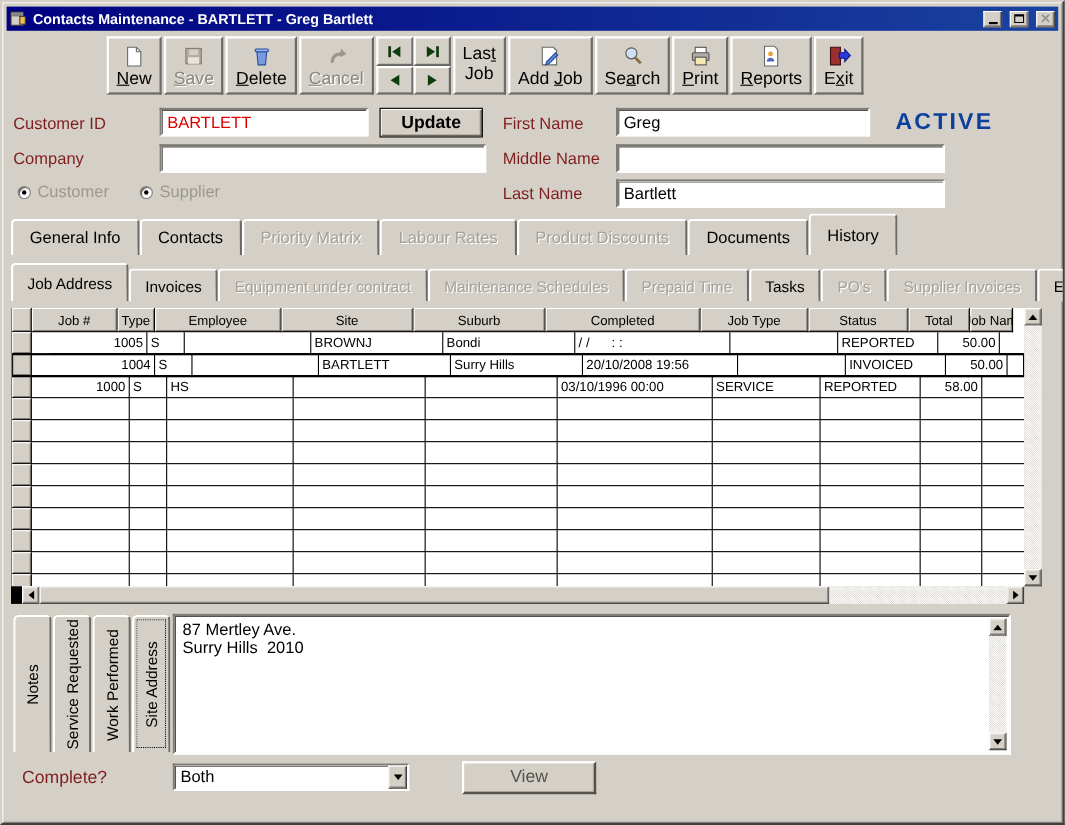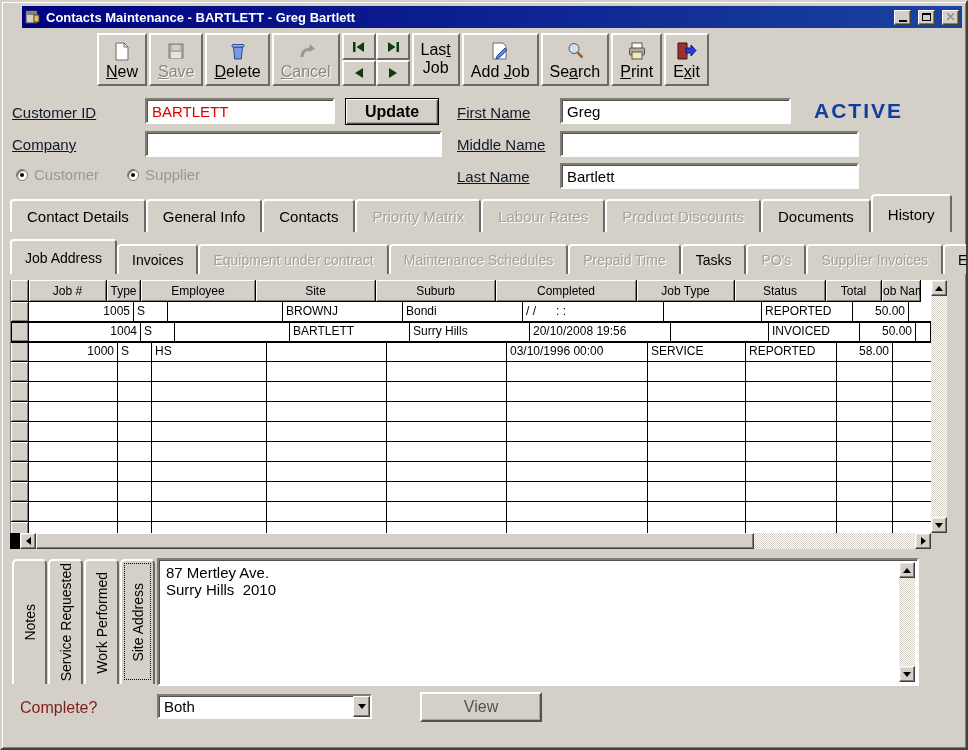--- a/index.html
+++ b/index.html
@@ -4,21 +4,21 @@
 <style>
   * { margin:0; padding:0; box-sizing:border-box; }
   html,body { width:968px; height:750px; background:#808080; }
   body { font-family:"Liberation Sans", sans-serif; }
 
   .window { position:relative; width:968px; height:750px; background:#d4d0c8;
     border:2px solid; border-color:#d4d0c8 #404040 #404040 #d4d0c8;
     box-shadow: inset 1px 1px 0 #ffffff, inset -1px -1px 0 #807c76; overflow:hidden; }
 
   
-  .titlebar { position:absolute; left:20px; top:4px; right:4px; height:22px;
+  .titlebar { position:absolute; left:4px; top:4px; right:4px; height:22px;
     background:linear-gradient(90deg,#000081,#1a43a0); display:flex; align-items:center;
     color:#fff; font-weight:bold; font-size:13px; padding:0 3px; gap:5px; }
   .titlebar .title { flex:1; white-space:nowrap; overflow:hidden; }
   .winbtn { width:17px; height:15px; background:#d4d0c8; border:1px solid;
     border-color:#fff #404040 #404040 #fff; box-shadow:inset -1px -1px 0 #807c76;
     display:flex; align-items:center; justify-content:center; margin-left:2px; position:relative; }
   .glyph-min { width:8px; height:2px; background:#000; margin-top:7px; }
   .glyph-max { width:9px; height:8px; border:1px solid #000; border-top-width:2px; }
   .glyph-close { font-size:12px; font-weight:bold; color:#9a968c; line-height:1; }
 
@@ -30,21 +30,21 @@
   .tbtn .ticon { height:24px; display:flex; align-items:center; }
   .tbtn.disabled { color:#8a867e; text-shadow:1px 1px 0 #fff; }
   .tlabel u { text-decoration:underline; }
   .navgrid { display:grid; grid-template-columns:34px 34px; grid-template-rows:27px 26px;
     margin-right:2px; }
   .nbtn { background:#d4d0c8; border:2px solid; border-color:#fff #6c6a66 #6c6a66 #fff;
     display:flex; align-items:center; justify-content:center; }
   .tbtn.twoline { line-height:1.1; text-align:center; justify-content:center; }
 
   
-  .flabel { position:absolute; font-size:15px; color:#0f172a; white-space:nowrap;text-decoration:underline; }
+  .flabel { position:absolute; font-size:15px; color:#7f1d1d; white-space:nowrap; }
   .field { position:absolute; background:#fff; border:2px solid; border-color:#807c76 #fff #fff #807c76;
     box-shadow:inset 1px 1px 0 #55524c; font-size:15px; padding:1px 5px;
     font-family:"Liberation Sans",sans-serif; color:#000; outline:none; }
   .field.red { color:#e00000; }
   .update-btn { position:absolute; left:343px; top:96px; width:94px; height:27px; background:#d4d0c8;
     border:1px solid #000; box-shadow:inset 1px 1px 0 #fff, inset -1px -1px 0 #55524c, inset -2px -2px 0 #a8a49c;
     font-weight:bold; font-size:16px; font-family:"Liberation Sans",sans-serif; }
   .active-badge { position:absolute; left:812px; top:97px; font-size:21px; font-weight:bold;
     letter-spacing:2px; color:#0e3f9e; }
   .radio-row { position:absolute; left:14px; top:164px; display:flex; gap:28px; align-items:center; }
@@ -250,20 +250,30 @@
           <svg width="22" height="22" viewBox="0 0 22 22">
             <rect x="6" y="3" width="10" height="6" fill="#fff" stroke="#555"></rect>
             <rect x="3.5" y="8" width="15" height="7" rx="1" fill="#b0aca4" stroke="#555"></rect>
             <rect x="6" y="12" width="10" height="7" fill="#f4e8b0" stroke="#555"></rect>
           </svg>
         </span>
       <span class="tlabel"><u>P</u><span>rint</span></span>
     </button>
     <button class="tbtn">
       <span class="ticon">
+          <svg width="22" height="22" viewBox="0 0 22 22">
+            <path d="M5 2h9l3 3v15H5z" fill="#fff" stroke="#6a6a6a"></path>
+            <circle cx="10.5" cy="9" r="2.2" fill="#e8a43a"></circle>
+            <path d="M7 16c0-2.4 1.6-3.6 3.5-3.6s3.5 1.2 3.5 3.6z" fill="#4a6ab4"></path>
+          </svg>
+        </span>
+      <span class="tlabel"><u>R</u><span>eports</span></span>
+    </button>
+    <button class="tbtn">
+      <span class="ticon">
           <svg width="24" height="22" viewBox="0 0 24 22">
             <path d="M4 3h9v16H4z" fill="#9a3030" stroke="#401010"></path>
             <path d="M12 8h5V5l5 5.5-5 5.5v-3h-5z" fill="#2a3ae0" stroke="#101a80"></path>
           </svg>
         </span>
       <span class="tlabel"><span>E</span><u>x</u><span>it</span></span>
     </button>
   </div>
 
   <span class="flabel" style="left:10px; top:102px;">Customer ID</span>
@@ -285,21 +295,20 @@
     </span>
     <span class="radio-item">
       <span class="radio-circ"></span>
       <span class="radio-lab">Supplier</span>
     </span>
   </div>
   <span class="flabel" style="left:455px; top:166px;">Last Name</span>
   <input class="field" style="left: 558px; top: 161px; width: 299px; height: 26px;" value="Bartlett">
 
   <div class="tabs-row main-tabs" id="main-tabs">
-      <div class="tab">Contact Details</div>
       <div class="tab">General Info</div>
       <div class="tab">Contacts</div>
       <div class="tab disabled">Priority Matrix</div>
       <div class="tab disabled">Labour Rates</div>
       <div class="tab disabled">Product Discounts</div>
       <div class="tab">Documents</div>
       <div class="tab selected">History</div>
     </div>
   <div class="tabs-row sub-tabs" id="sub-tabs">
       <div class="tab selected">Job Address</div>

